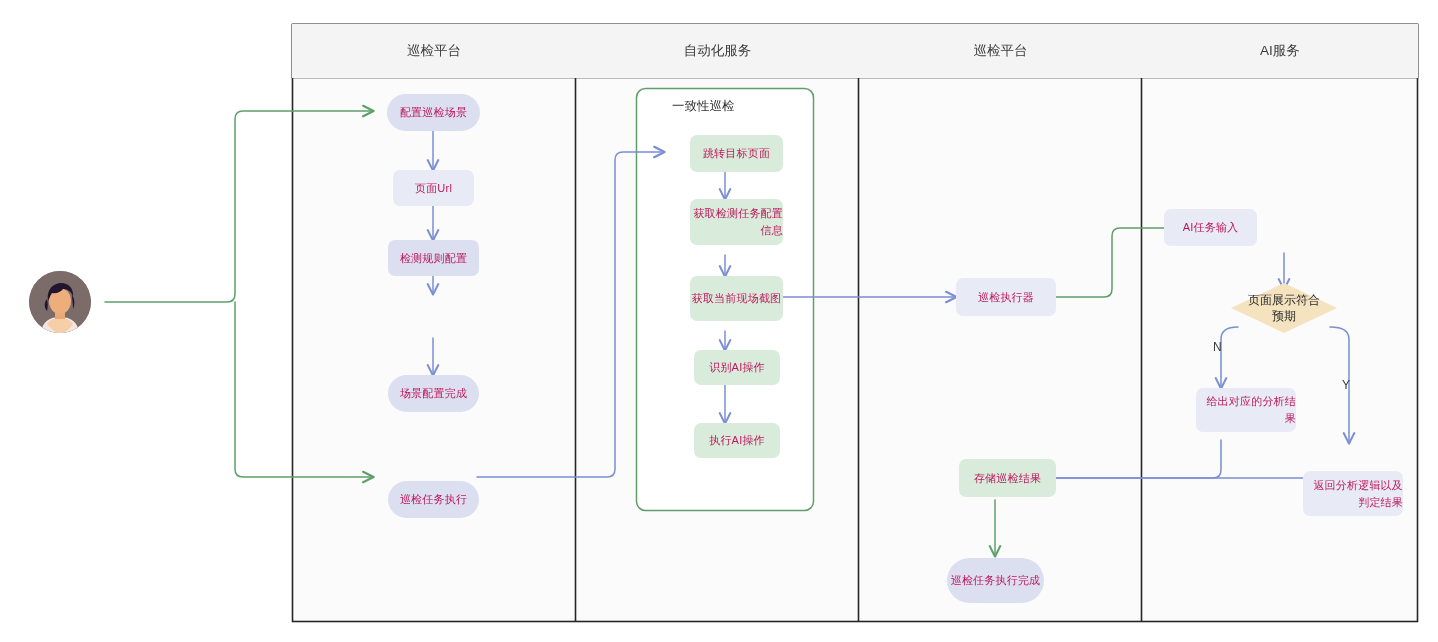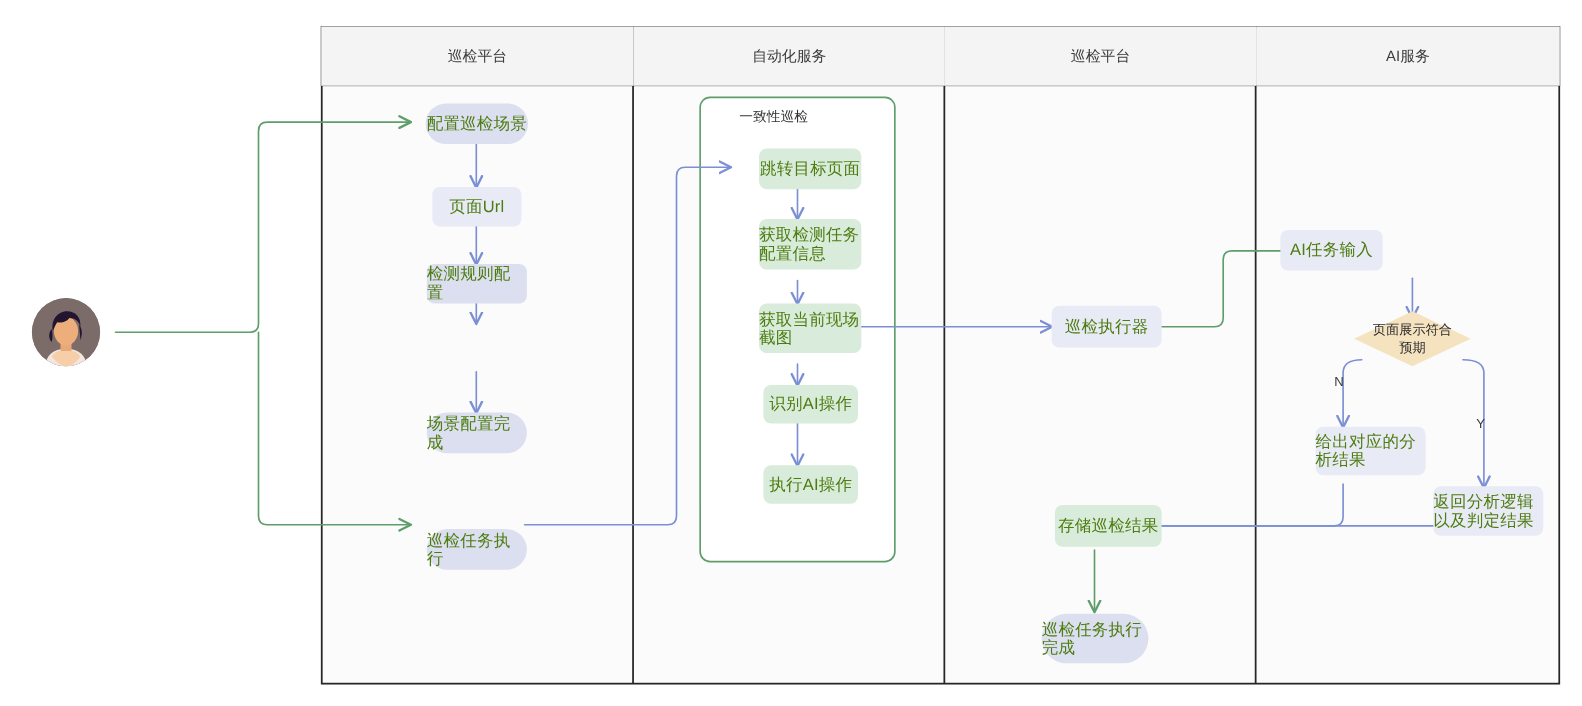--- a/index.html
+++ b/index.html
@@ -1,21 +1,21 @@
 <!DOCTYPE html>
 <html><head>
 <meta charset="utf-8">
 <style>
   html,body{margin:0;padding:0;background:#ffffff;}
   body{width:1438px;height:642px;position:relative;overflow:hidden;
        font-family:"Liberation Sans","DejaVu Sans",sans-serif;}
   #canvas{position:absolute;left:0;top:0;width:1438px;height:642px;}
   svg.layer{position:absolute;left:0;top:0;width:1438px;height:642px;pointer-events:none;}
   .node{position:absolute;box-sizing:border-box;display:flex;align-items:center;
-        justify-content:center;text-align:left;color:#4d7c0f;font-size:15px;
+        justify-content:center;text-align:right;color:#be185d;font-size:11px;
         line-height:17px;letter-spacing:.2px;}
   .lavender{background:#dcdff0;}
   .lavender-lite{background:#e8eaf6;}
   .green{background:#d9ecdc;margin-left:12px;}
   .pink{background:#f7dcd7;}
   .pill{border-radius:26px;}
   .rect{border-radius:7px;}
   .lane-header{position:absolute;box-sizing:border-box;display:flex;align-items:center;
         justify-content:center;color:#3c3c3c;font-size:13.5px;background:#f4f4f4;}
   .diamond-label{position:absolute;display:flex;align-items:center;justify-content:center;
@@ -134,18 +134,18 @@
   <div class="node rect green" style="left:947px;top:459px;width:97px;height:38px;">存储巡检结果</div>
 
   <div class="node pill lavender" style="left:947px;top:558px;width:97px;height:45px;">巡检任务执行完成</div>
 
   <div class="node rect lavender-lite" style="left:1164px;top:209px;width:93px;height:37px;">AI任务输入</div>
 
   <div class="diamond-label" style="left:1244px;top:288px;width:80px;height:40px;">页面展示符合预期</div>
 
   <div class="node rect lavender-lite" style="left:1196px;top:388px;width:100px;height:44px;">给出对应的分析结果</div>
 
-  <div class="node rect lavender-lite" style="left:1303px;top:442px;width:100px;height:45px;">返回分析逻辑以及判定结果</div>
+  <div class="node rect lavender-lite" style="left:1303px;top:471px;width:100px;height:45px;">返回分析逻辑以及判定结果</div>
 
   <div class="edge-label" style="left:1213px;top:340px;">N</div>
   <div class="edge-label" style="left:1342px;top:378px;">Y</div>
 
 </div>
 
 </body></html>

